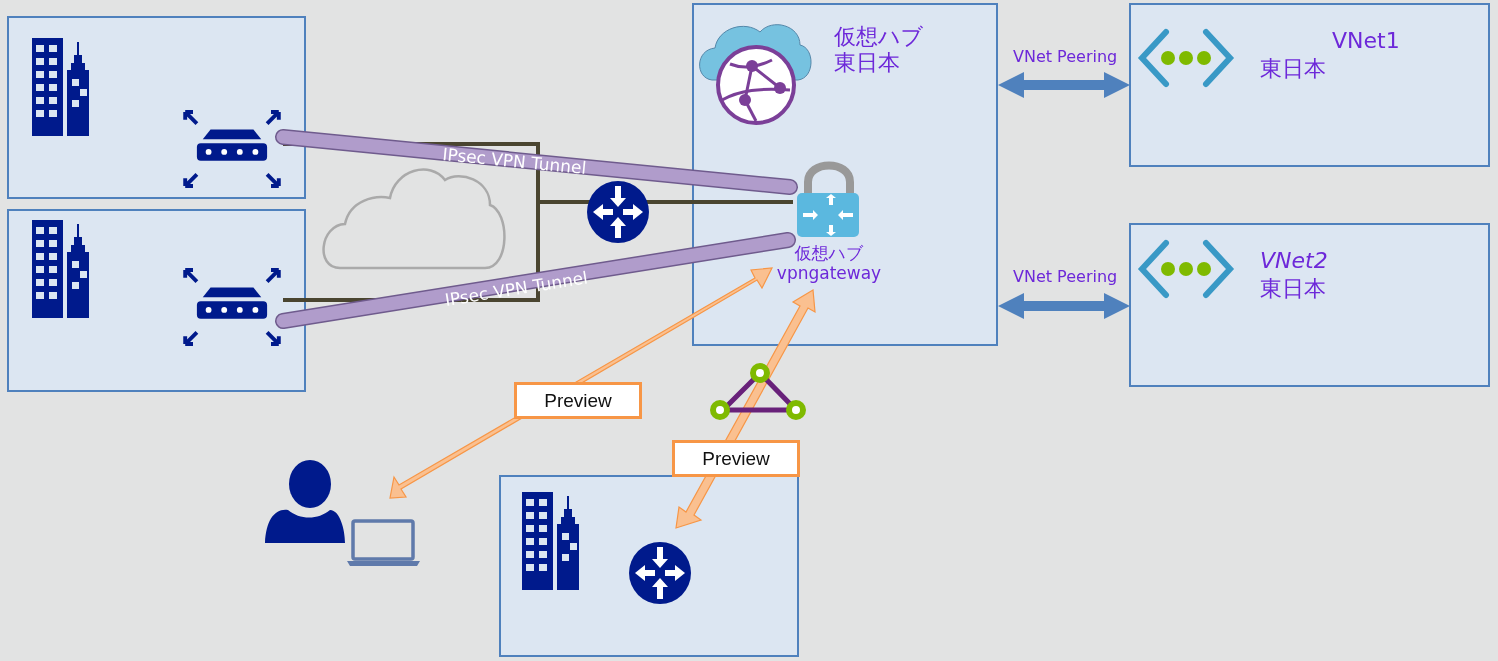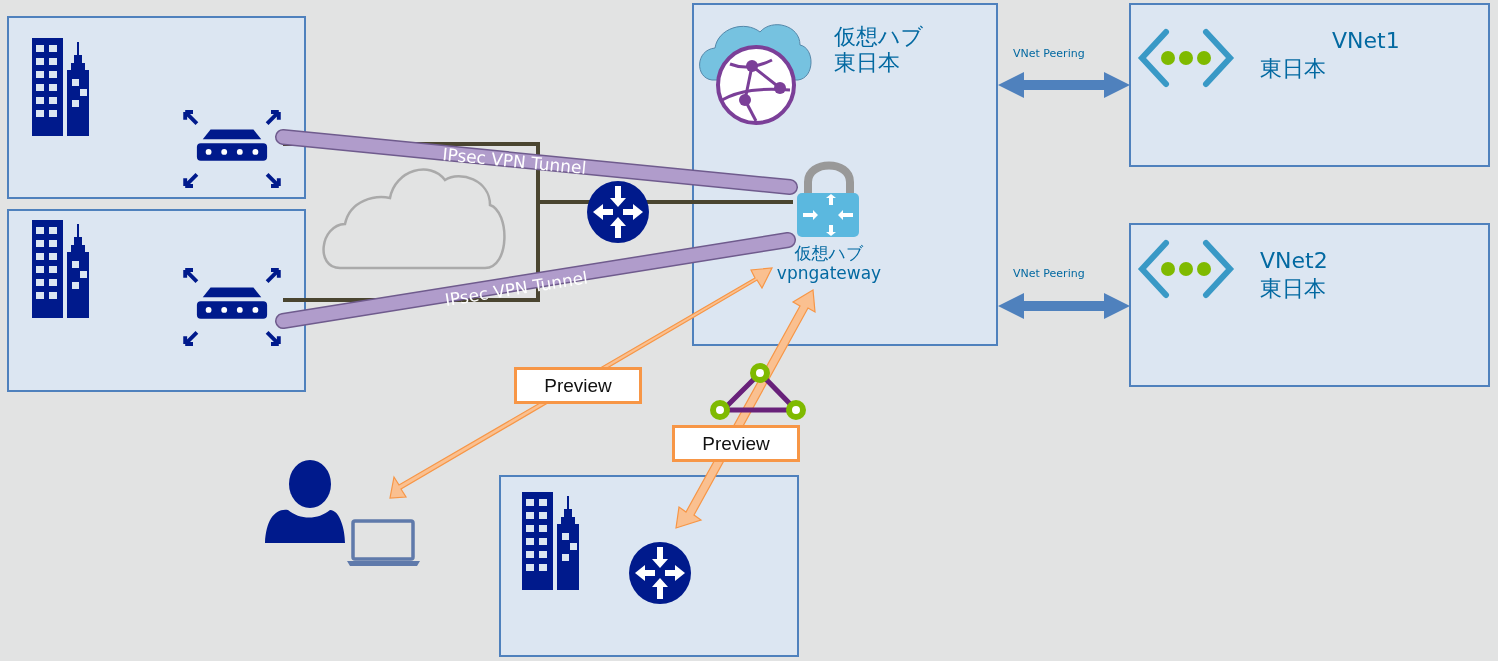--- a/index.html
+++ b/index.html
@@ -1,24 +1,24 @@
 <!DOCTYPE html>
 <html><head>
 <meta charset="utf-8">
 <style>
   html, body { margin:0; padding:0; }
   body { width:1498px; height:661px; background:#e2e3e3; position:relative; overflow:hidden;
          font-family:"DejaVu Sans","Liberation Sans",sans-serif; }
   .box { position:absolute; background:#dce6f2; border:2px solid #4f81bd; box-sizing:border-box; }
-  .lbl { position:absolute; color:#0369a1; white-space:pre-line; line-height:1.2; }
+  .lbl { position:absolute; color:#6d28d9; white-space:pre-line; line-height:1.2; }
   .big { font-size:22px; }
-  .small { font-size:11px; }
+  .small { font-size:16px; }
   .preview { position:absolute; background:#fff; border:3px solid #f79646; box-sizing:border-box;
              font-family:"Liberation Sans","DejaVu Sans",sans-serif; font-size:19px; color:#111;
-             display:flex; align-items:center; justify-content:center; }
+             display:flex; align-items:center; justify-content:center;margin-top:15px; }
   svg.overlay { position:absolute; left:0; top:0; }
   .tunnel-text { font-family:"DejaVu Sans",sans-serif; font-size:17px; fill:#fff; }
 </style>
 </head>
 <body>
 
 <div class="box" style="left:7px;top:16px;width:299px;height:183px;"></div>
 <div class="box" style="left:7px;top:209px;width:299px;height:183px;"></div>
 <div class="box" style="left:692px;top:3px;width:306px;height:343px;"></div>
 <div class="box" style="left:1129px;top:3px;width:361px;height:164px;"></div>
@@ -172,20 +172,20 @@
   </g>
 </svg>
 
 <div class="lbl big" style="left:834px;top:24px;">仮想ハブ
 東日本</div>
 <div class="lbl" style="left:766px;top:243px;font-size:17px;text-align:center;width:126px;">仮想ハブ
 vpngateway</div>
 
 <div class="lbl big" style="left:1332px;top:28px;">VNet1</div>
 <div class="lbl big" style="left:1260px;top:56px;">東日本</div>
-<div class="lbl big" style="left:1260px;top:248px;">VNet2</div>
+<div class="lbl big" style="left:1260px;top:248px;font-style:italic;">VNet2</div>
 <div class="lbl big" style="left:1260px;top:276px;">東日本</div>
 
 <div class="lbl small" style="left:1013px;top:47px;">VNet Peering</div>
 <div class="lbl small" style="left:1013px;top:267px;">VNet Peering</div>
 
 <div class="preview" style="left:514px;top:367px;width:128px;height:37px;">Preview</div>
 <div class="preview" style="left:672px;top:425px;width:128px;height:37px;">Preview</div>
 
 </body></html>

